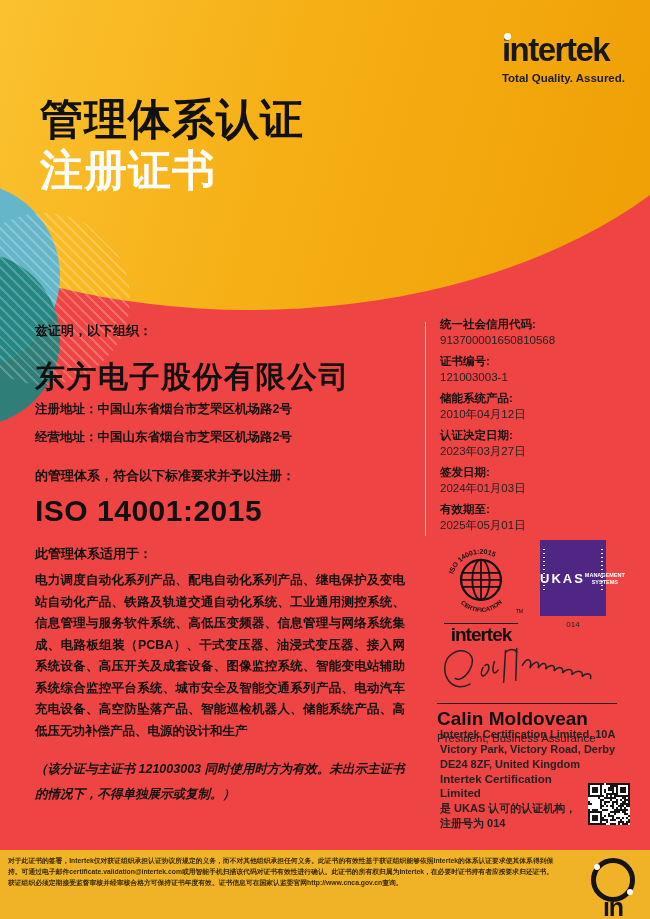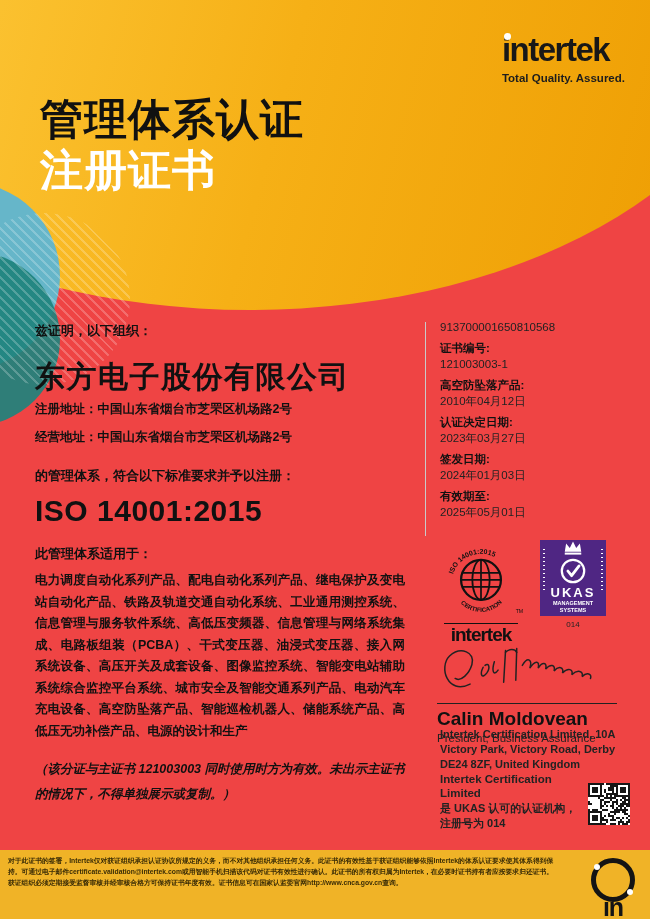--- a/index.html
+++ b/index.html
@@ -52,21 +52,21 @@
   .detail { margin-bottom:8px; }
   .detail-lbl { font-size:11.5px; font-weight:700; color:#111; line-height:13px; }
   .detail-val { margin-top:3px; font-size:11.5px; font-weight:400; color:#222; line-height:13px; }
   
   .certmarks { position:absolute; left:434px; top:540px; z-index:5; display:flex; gap:12px; align-items:flex-start; }
   .globe-mark { width:94px; text-align:center; }
   .globe-rule { border-top:1.5px solid #111; margin:1px 10px 0; }
   .globe-word { font-size:19px; font-weight:700; letter-spacing:-1px; color:#111; }
   .ukas-mark { text-align:center; }
   .ukas-box { position:relative; width:66px; height:76px; background:#4F2683;
-    display:flex; flex-direction:column; align-items:center; padding-top:0; }
+    display:flex; flex-direction:row; align-items:center; padding-top:0;justify-content:space-between; }
   .ukas-box::before, .ukas-box::after { content:""; position:absolute; top:9px; width:2px; height:42px;
     background:repeating-linear-gradient(to bottom,#fff 0 1px, transparent 1px 4px); }
   .ukas-box::before { left:3px; } .ukas-box::after { right:3px; }
   .ukas-name { color:#fff; font-weight:700; font-size:13px; letter-spacing:2px; margin-top:1px; line-height:13px; }
   .ukas-sub  { color:#fff; font-size:5.5px; line-height:6.5px; width:50px; margin-top:1px; font-weight:700; }
   .ukas-num  { font-size:8px; margin-top:4px; color:#222; }
   
   .sig-block { position:absolute; left:437px; top:643px; width:180px; z-index:5; }
   .sig-line { border-top:1.5px solid #222; }
   .sig-name { margin-top:4px; font-size:19px; font-weight:700; }
@@ -126,28 +126,29 @@
     <div class="standard">ISO 14001:2015</div>
     <div class="scope-head">此管理体系适用于：</div>
     <div class="scope">电力调度自动化系列产品、配电自动化系列产品、继电保护及变电站自动化产品、铁路及轨道交通自动化系统、工业通用测控系统、信息管理与服务软件系统、高低压变频器、信息管理与网络系统集成、电路板组装（PCBA）、干式变压器、油浸式变压器、接入网系统设备、高压开关及成套设备、图像监控系统、智能变电站辅助系统综合监控平台系统、城市安全及智能交通系列产品、电动汽车充电设备、高空防坠落产品、智能巡检机器人、储能系统产品、高低压无功补偿产品、电源的设计和生产</div>
     <div class="note">（该分证与主证书 121003003 同时使用时方为有效。未出示主证书的情况下，不得单独展示或复制。）</div>
   </div>
 
   <div class="divider"></div>
 
   <div class="details">
     <div class="detail">
+      <div class="detail-lbl">统一社会信用代码:</div>
       <div class="detail-val">913700001650810568</div>
     </div>
     <div class="detail">
       <div class="detail-lbl">证书编号:</div>
       <div class="detail-val">121003003-1</div>
     </div>
     <div class="detail">
-      <div class="detail-lbl">高空防坠落产品:</div>
+      <div class="detail-lbl">储能系统产品:</div>
       <div class="detail-val">2010年04月12日</div>
     </div>
     <div class="detail">
       <div class="detail-lbl">认证决定日期:</div>
       <div class="detail-val">2023年03月27日</div>
     </div>
     <div class="detail">
       <div class="detail-lbl">签发日期:</div>
       <div class="detail-val">2024年01月03日</div>
     </div>

